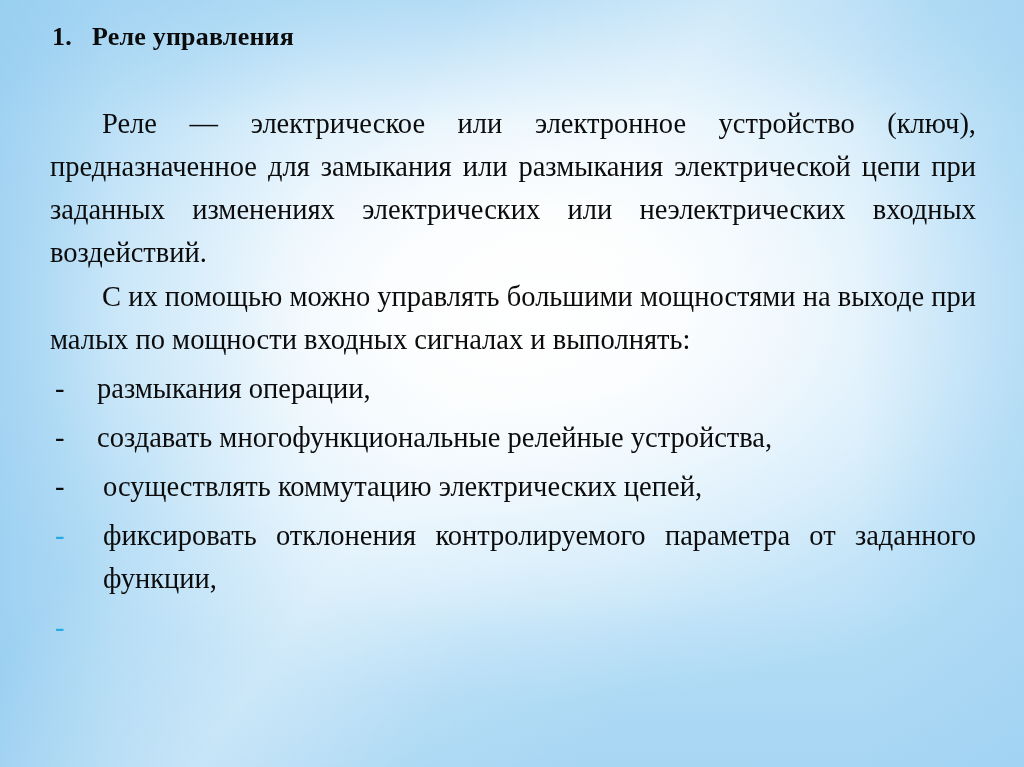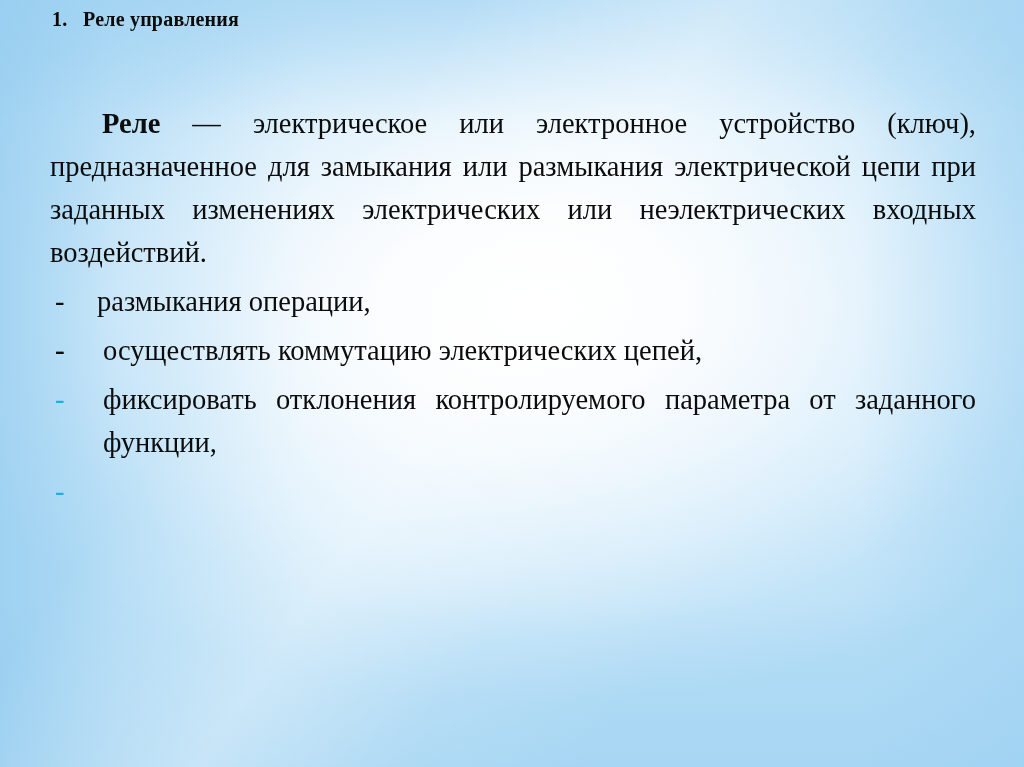--- a/index.html
+++ b/index.html
@@ -63,23 +63,23 @@
 
   .content {
     position: relative;
     z-index: 3;
   }
 
   
   .heading {
     position: absolute;
     left: 52px;
-    top: 8px;
+    top: 22px;
     width: 930px;
-    font-size: 20px;
+    font-size: 26px;
     font-weight: bold;
     color: #0b0b0b;
     letter-spacing: 0.2px;
     white-space: pre;
   }
 
   
   .body-block {
     position: absolute;
     left: 50px;
@@ -93,21 +93,21 @@
     color: #0c0c0c;
     text-align: justify;
     text-indent: 52px;
     text-justify: inter-word;
     hyphens: none;
   }
   p.para.second {
     margin-top: 1px;
   }
   .lead {
-    font-weight: bold;
+    font-weight: normal;
   }
 
   
   ul.dash-list {
     list-style: none;
     margin: 3px 0 0 0;
     padding: 0;
   }
   ul.dash-list li {
     position: relative;
@@ -142,30 +142,32 @@
 
 <div class="slide">
   <div class="content">
 
     <div class="heading"><span>1.</span>   <span>Реле управления</span></div>
 
     <div class="body-block">
 
       <p class="para first"><span class="lead">Реле</span><span> — электрическое или электронное устройство (ключ), предназначенное для замыкания или размыкания электрической цепи при заданных изменениях электрических или неэлектрических входных воздействий.</span></p>
 
+      <p class="para second"><span>С их помощью можно управлять большими мощностями на выходе при малых по мощности входных сигналах и выполнять:</span></p>
 
       <ul class="dash-list">
 
         <li>
           <span class="dash dark">-</span>
           <span class="txt">размыкания операции,</span>
         </li>
 
         <li>
           <span class="dash dark">-</span>
+          <span class="txt">создавать многофункциональные релейные устройства,</span>
         </li>
 
         <li class="cyan-text lead-space">
           <span class="dash dark">-</span>
           <span class="txt">осуществлять коммутацию электрических цепей,</span>
         </li>
 
         <li class="cyan-text justified lead-space">
           <span class="dash cyan">-</span>
           <span class="txt">фиксировать отклонения контролируемого параметра от заданного функции,</span>

